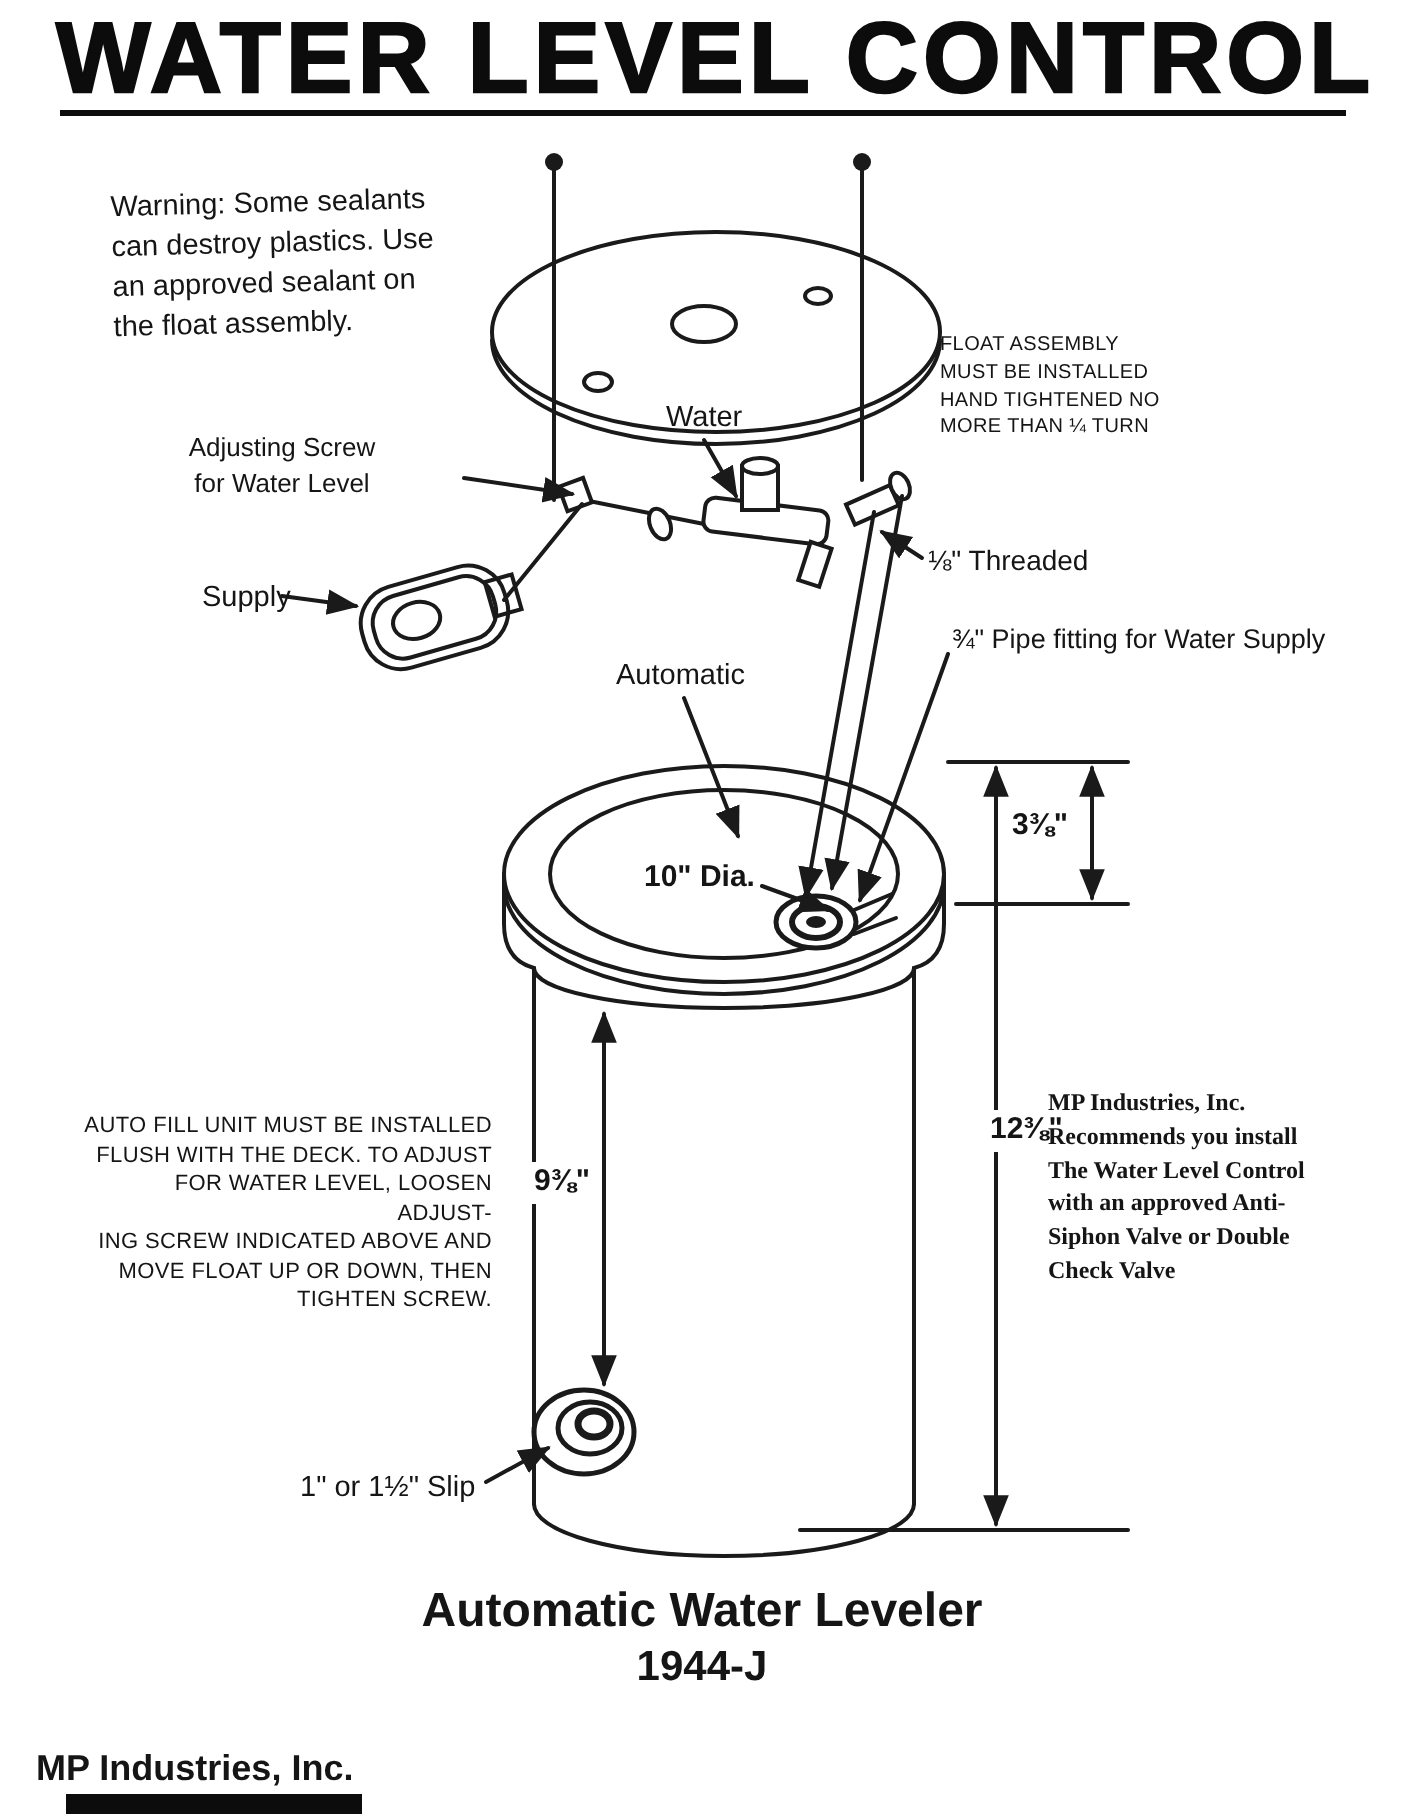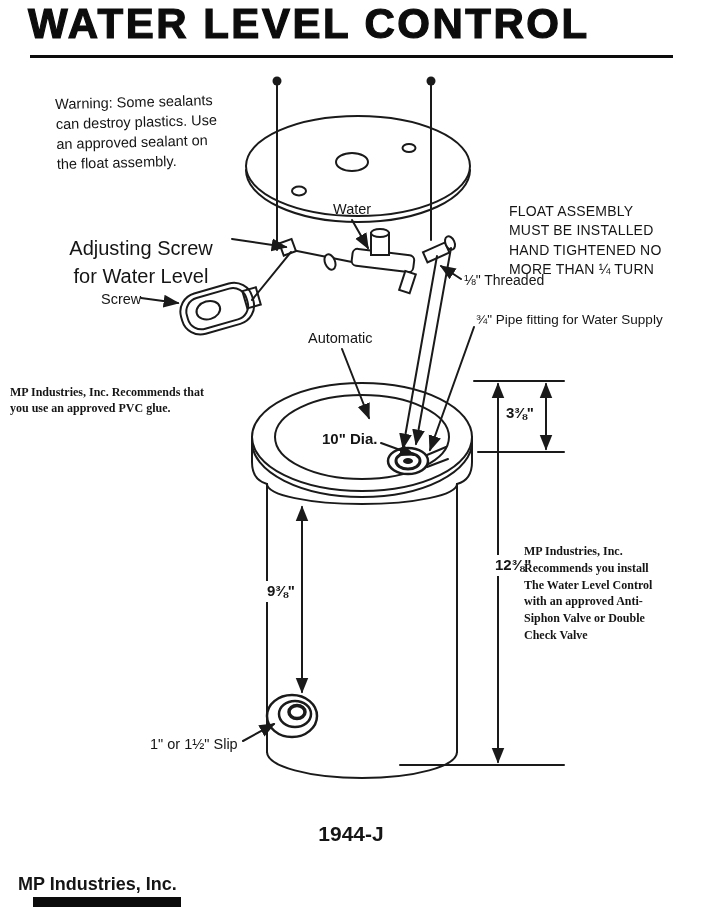--- a/index.html
+++ b/index.html
@@ -7,30 +7,30 @@
     position:relative; width:702px; height:907px; background:#ffffff;
     font-family:"Liberation Sans", sans-serif; color:#111; overflow:hidden;
   }
   svg.diagram { position:absolute; left:0; top:0; }
   .lbl { position:absolute; color:#151515; line-height:1.38; }
   .ml  { white-space:pre-line; }
   .serif { font-family:"Liberation Serif", serif; }
   .bg  { background:#ffffff; padding:0 3px; }
 
   .title {
-    position:absolute; left:28px; top:0px; font-size:42px; font-weight:bold;
+    position:absolute; left:28px; top:0px; font-size:50px; font-weight:bold;
     letter-spacing:2.5px; color:#0c0c0c; -webkit-text-stroke:1.2px #0c0c0c;
     font-family:"Liberation Sans", sans-serif; white-space:nowrap;
   }
   .title-rule { position:absolute; left:30px; top:55px; width:643px; height:3px; background:#0c0c0c; }
 
   .warning       { left:56px;  top:92px;  font-size:14.5px; transform:rotate(-1.5deg); }
-  .adjscrew      { left:55px;  top:215px; width:172px; text-align:center; font-size:20px;margin-top:20px; }
+  .adjscrew      { left:55px;  top:215px; width:172px; text-align:center; font-size:13px; }
   .valve         { left:333px; top:199px; font-size:14.5px; }
-  .floatasm      { left:509px; top:166px; font-size:14px; line-height:1.38; letter-spacing:0.2px;margin-top:36px; }
+  .floatasm      { left:470px; top:166px; font-size:10px; line-height:1.38; letter-spacing:0.2px; }
   .floatlbl      { left:101px; top:289px; font-size:14.5px; }
   .threaded      { left:464px; top:271px; font-size:14px; }
   .pipefit       { left:476px; top:311px; font-size:13.5px; }
   .overflow      { left:308px; top:328px; font-size:14.5px; }
   .pvcnote       { left:10px;  top:385px; font-size:12px; font-weight:bold; line-height:1.3; }
   .dialbl        { left:322px; top:429px; font-size:15px; font-weight:bold; }
   .dim3          { left:506px; top:403px; font-size:15px; font-weight:bold; }
   .dim12         { left:492px; top:555px; font-size:15px; font-weight:bold; }
   .dim9          { left:264px; top:581px; font-size:15px; font-weight:bold; }
   .installnote   { left:40px;  top:556px; width:206px; text-align:right; font-size:11px; line-height:1.32; letter-spacing:0.2px; }
@@ -145,35 +145,40 @@
 can destroy plastics. Use
 an approved sealant on
 the float assembly.</div>
   <div class="lbl ml adjscrew">Adjusting Screw
 for Water Level</div>
   <div class="lbl valve">Water</div>
   <div class="lbl ml floatasm">FLOAT ASSEMBLY
 MUST BE INSTALLED
 HAND TIGHTENED NO
 MORE THAN ¼ TURN</div>
-  <div class="lbl floatlbl">Screw</div>
+  <div class="lbl floatlbl">Supply</div>
   <div class="lbl threaded">⅛" Threaded</div>
   <div class="lbl pipefit">¾" Pipe fitting for Water Supply</div>
   <div class="lbl overflow">Automatic</div>
-  <div class="lbl ml serif pvcnote">MP Industries, Inc. Recommends that
-you use an approved PVC glue.</div>
   <div class="lbl dialbl">10" Dia.</div>
   <div class="lbl dim3">3⅜"</div>
   <div class="lbl bg dim12">12⅜"</div>
   <div class="lbl bg dim9">9⅜"</div>
+  <div class="lbl ml installnote">AUTO FILL UNIT MUST BE INSTALLED
+FLUSH WITH THE DECK. TO ADJUST
+FOR WATER LEVEL, LOOSEN ADJUST-
+ING SCREW INDICATED ABOVE AND
+MOVE FLOAT UP OR DOWN, THEN
+TIGHTEN SCREW.</div>
   <div class="lbl ml serif antisiphon">MP Industries, Inc.
 Recommends you install
 The Water Level Control
 with an approved Anti-
 Siphon Valve or Double
 Check Valve</div>
   <div class="lbl sliplbl">1" or 1½" Slip</div>
+  <div class="lbl product">Automatic Water Leveler</div>
   <div class="lbl model">1944-J</div>
 
   <div class="lbl footer-co">MP Industries, Inc.</div>
   <div class="scanbar"></div>
 
 </div>
 
 </body></html>

